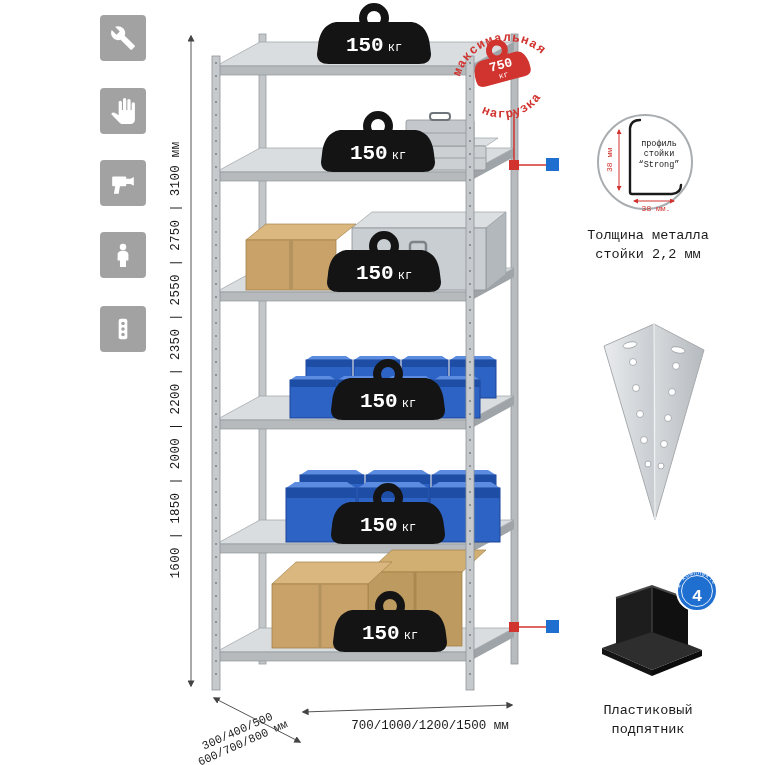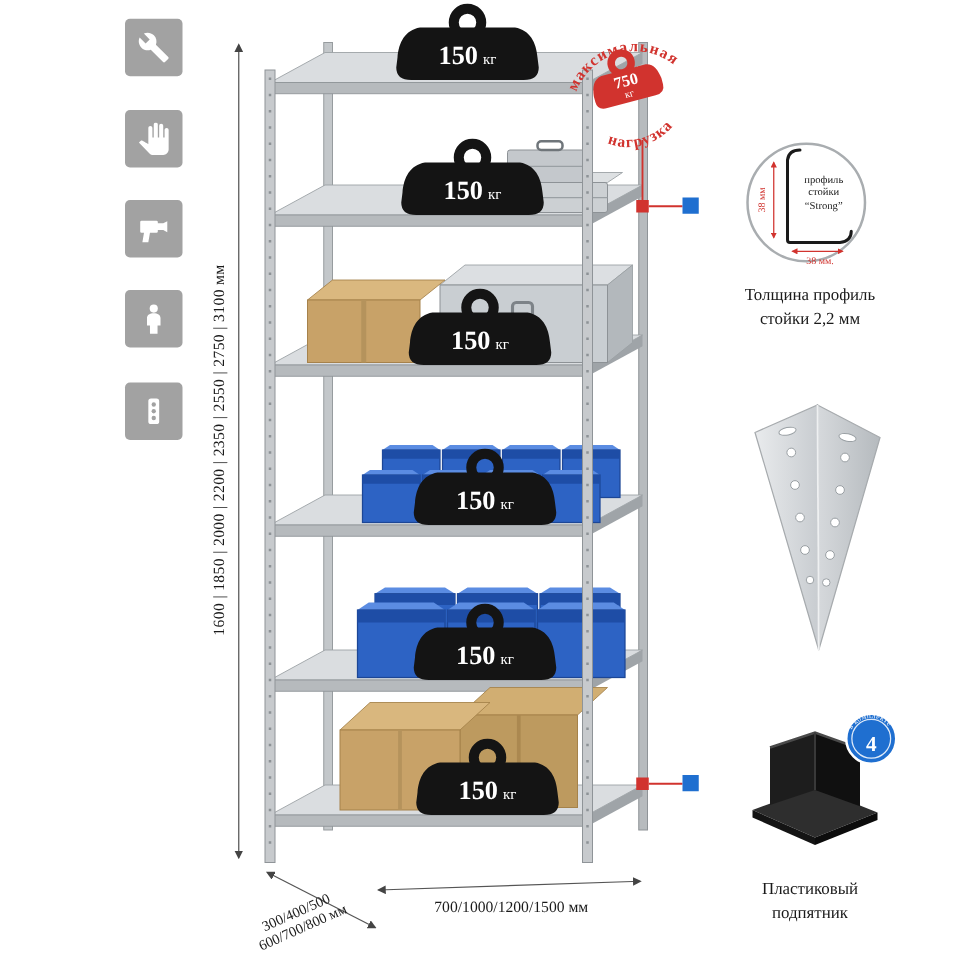--- a/index.html
+++ b/index.html
@@ -1,24 +1,24 @@
 <!DOCTYPE html>
 <html><head>
 <meta charset="utf-8">
 <style>
   html,body{margin:0;padding:0;background:#fff;}
   .canvas{position:relative;width:765px;height:765px;background:#ffffff;
-          font-family:Liberation Serif, serif;overflow:hidden;}
+          font-family:Liberation Mono, monospace;overflow:hidden;}
   .scene{position:absolute;left:0;top:0;}
   .icon-box{position:absolute;left:100px;width:46px;height:46px;background:#a2a2a2;
             border-radius:4px;display:flex;align-items:center;justify-content:center;}
   .overlay{position:absolute;color:#1a1a1a;white-space:nowrap;}
   .height-label{left:176px;top:360px;transform:translate(-50%,-50%) rotate(-90deg);
                 font-size:12.5px;letter-spacing:.3px;}
-  .width-label{left:409px;top:726px;transform:translate(-50%,-50%);font-size:12.5px;}
+  .width-label{left:430px;top:726px;transform:translate(-50%,-50%);font-size:12.5px;}
   .depth-label{left:240px;top:737px;transform:translate(-50%,-50%) rotate(-24deg);
                font-size:11.5px;line-height:13px;text-align:center;white-space:normal;width:110px;}
   .caption{left:648px;transform:translateX(-50%);font-size:13.5px;line-height:19px;
            text-align:center;color:#1a1a1a;}
   .caption-profile{top:226px;}
   .caption-foot{top:701px;}
   
   .load-num{fill:#fff;font-weight:bold;font-size:21px;}
   .load-unit{fill:#fff;font-size:12px;}
   .stamp-arc{fill:#d1332e;font-weight:bold;font-size:12.5px;letter-spacing:1px;}
@@ -302,21 +302,21 @@
     </g>
   </svg>
 
   <div class="overlay height-label">1600 | 1850 | 2000 | 2200 | 2350 | 2550 | 2750 | 3100 мм</div>
   <div class="overlay width-label">700/1000/1200/1500 мм</div>
   <div class="overlay depth-label">
     <div>300/400/500</div>
     <div>600/700/800 мм</div>
   </div>
   <div class="overlay caption caption-profile">
-    <div>Толщина профиль</div>
+    <div>Толщина металла</div>
     <div>стойки 2,2 мм</div>
   </div>
   <div class="overlay caption caption-foot">
     <div>Пластиковый</div>
     <div>подпятник</div>
   </div>
 
 </div>
 
 </body></html>

